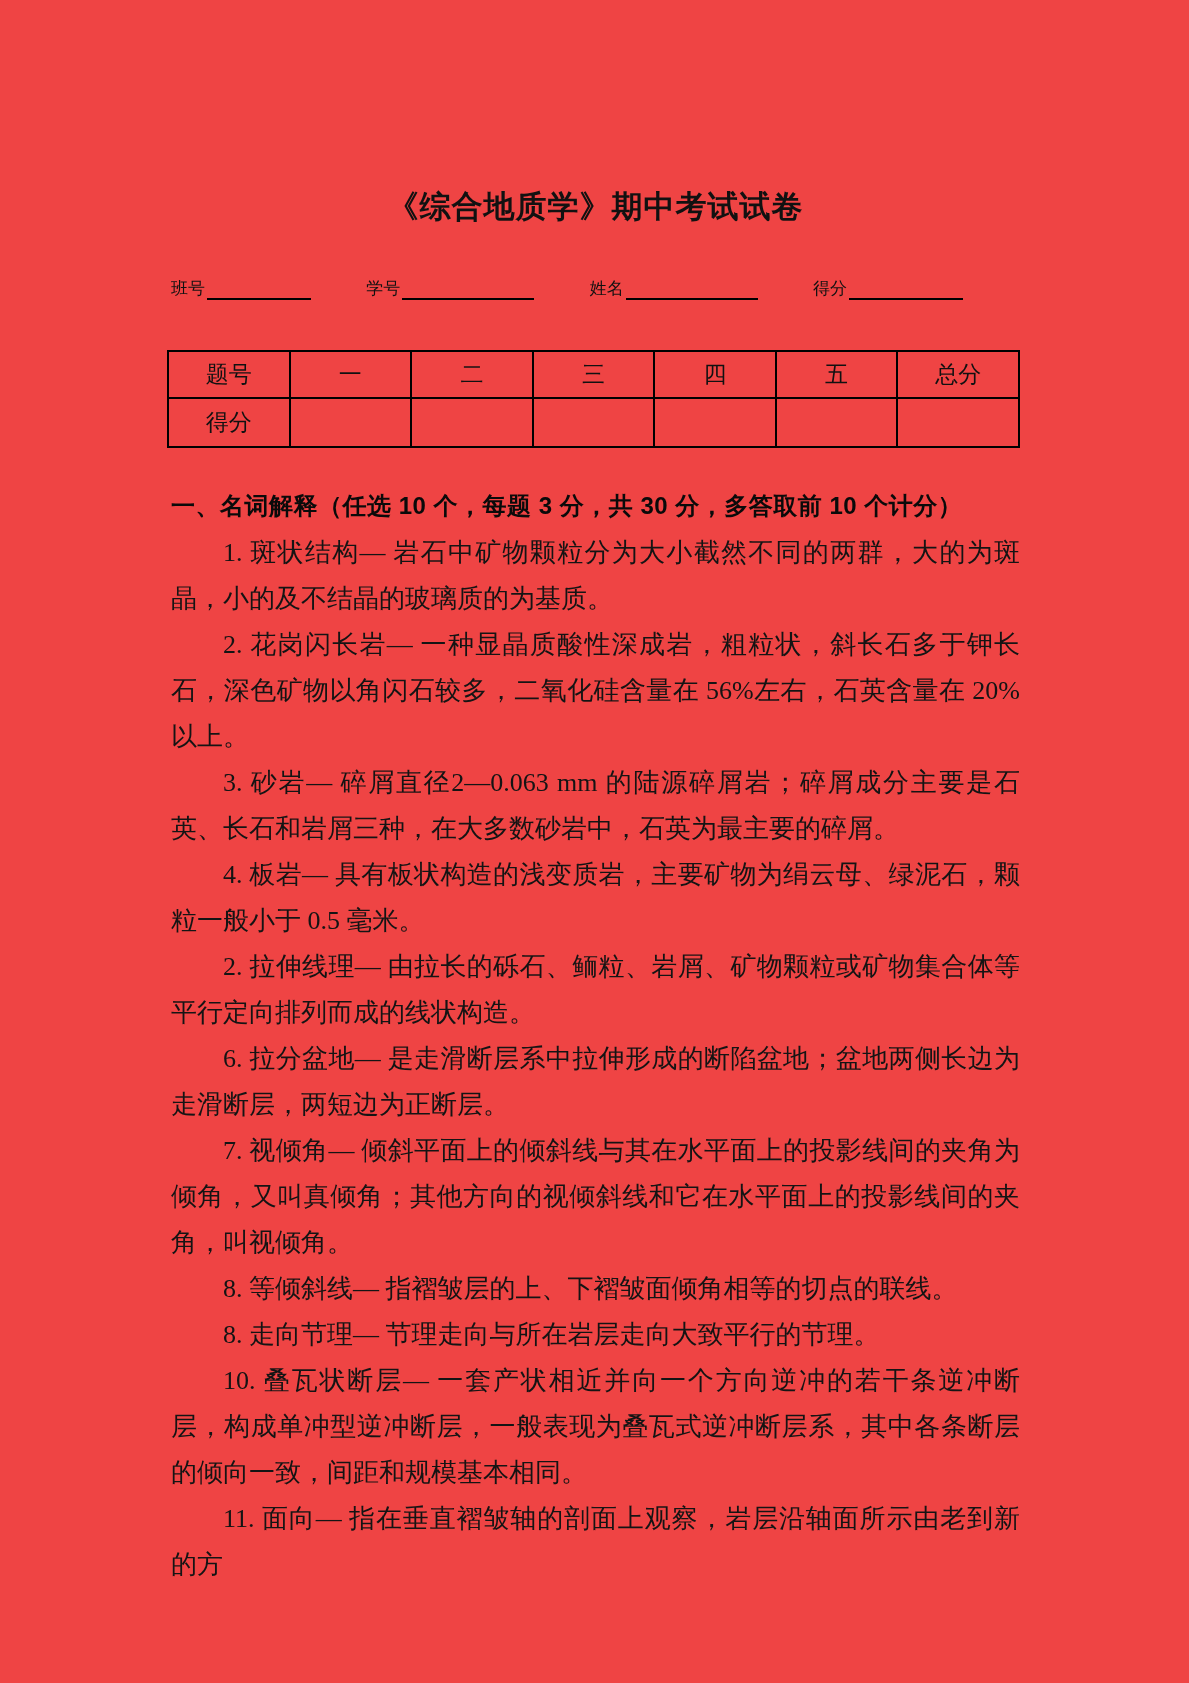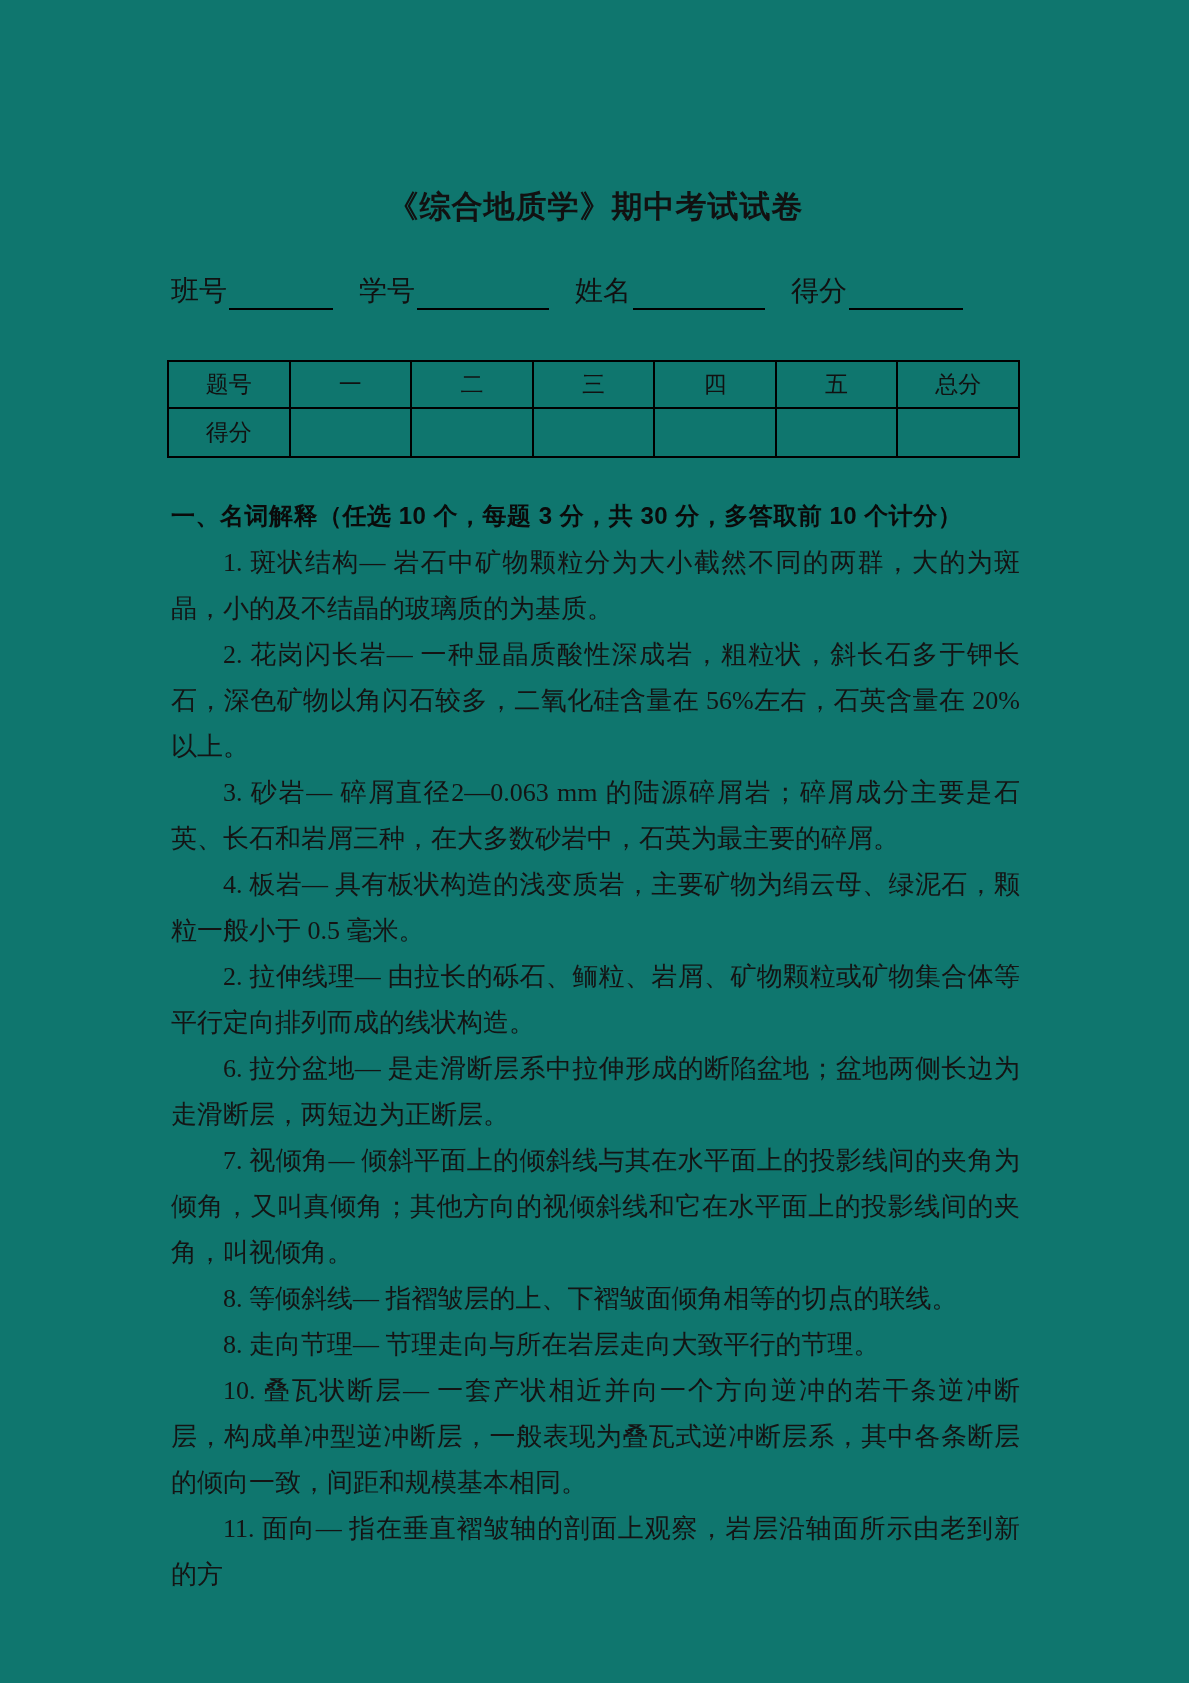--- a/index.html
+++ b/index.html
@@ -1,21 +1,21 @@
 <!DOCTYPE html>
 <html><head>
 <meta charset="utf-8">
 <style>
   html, body { margin: 0; padding: 0; background: #ffffff; }
   .page {
     position: relative;
     width: 1189px;
     height: 1683px;
     margin: 0 auto;
-    background: #0f766e;
+    background: #ef4444;
     box-sizing: border-box;
     padding: 186px 169px 0 171px;
     color: #141414;
     font-family: "Liberation Serif", "DejaVu Serif", serif;
     overflow: hidden;
   }
   .title {
     margin: 0 0 44px 0;
     text-align: center;
     font-size: 31px;
@@ -30,21 +30,21 @@
     font-size: 21px;
     font-weight: 700;
     color: #111;
   }
   .subtitle .part2 { margin-left: 44px; }
   .info-row {
     display: flex;
     justify-content: space-between;
     width: 792px;
     margin: 0 0 50px 0;
-    font-size: 28px;
+    font-size: 17px;
     color: #111;
   }
   .info-field { display: flex; align-items: flex-end; white-space: nowrap; }
   .blank {
     display: inline-block;
     border-bottom: 2px solid #000;
     height: 26px;
     margin-left: 2px;
   }
   .info-field:nth-child(1) .blank { width: 104px; }

